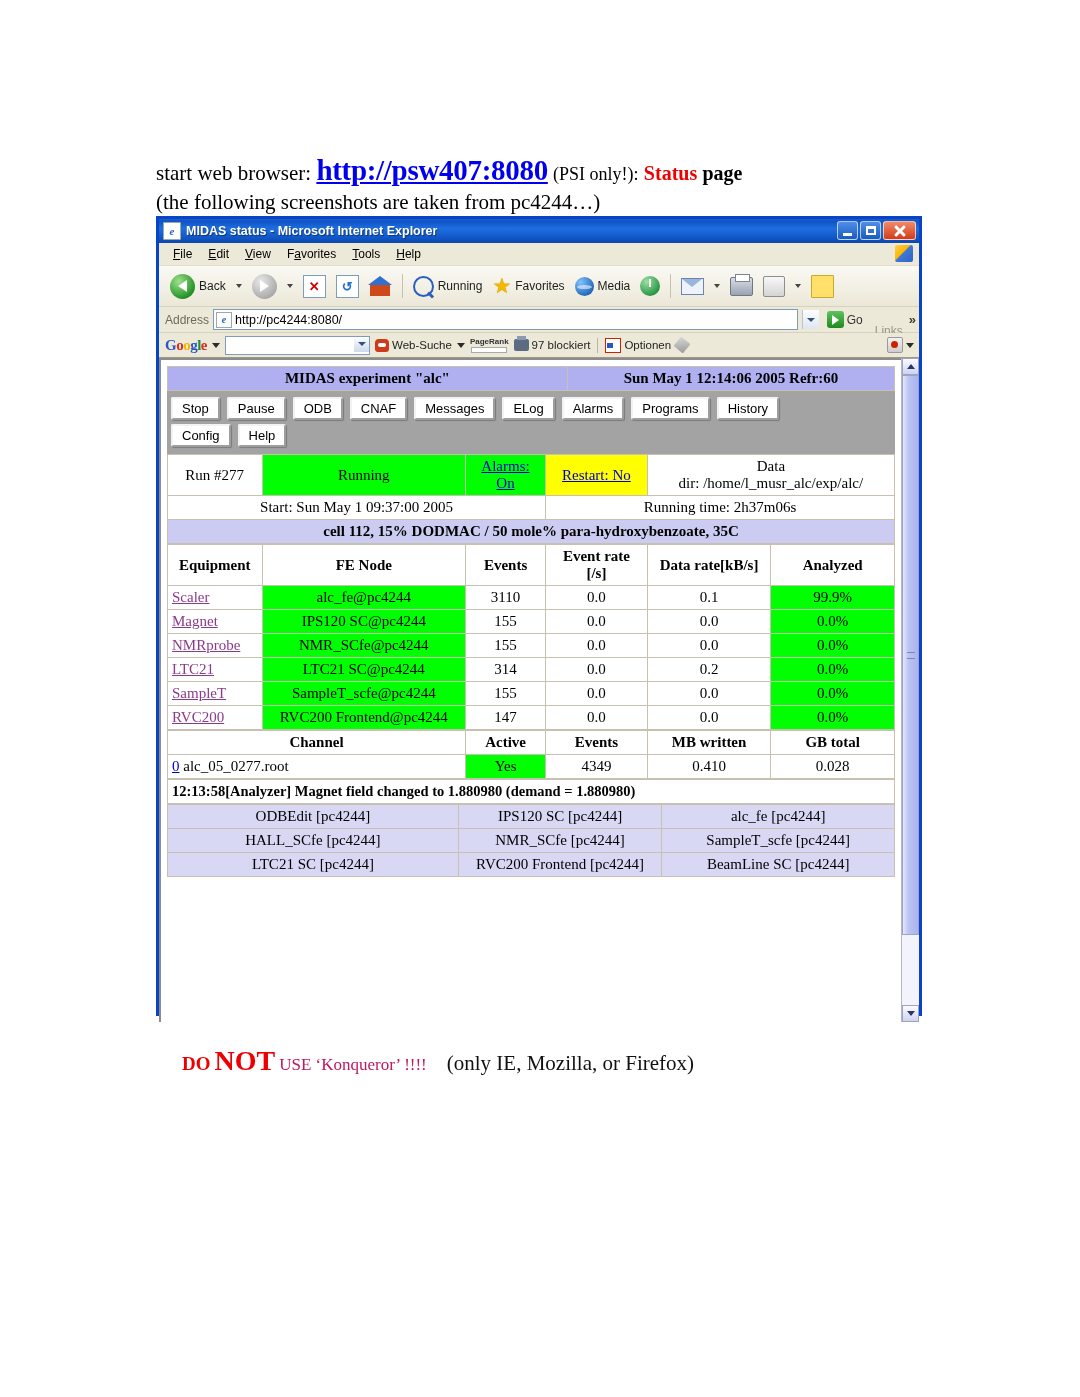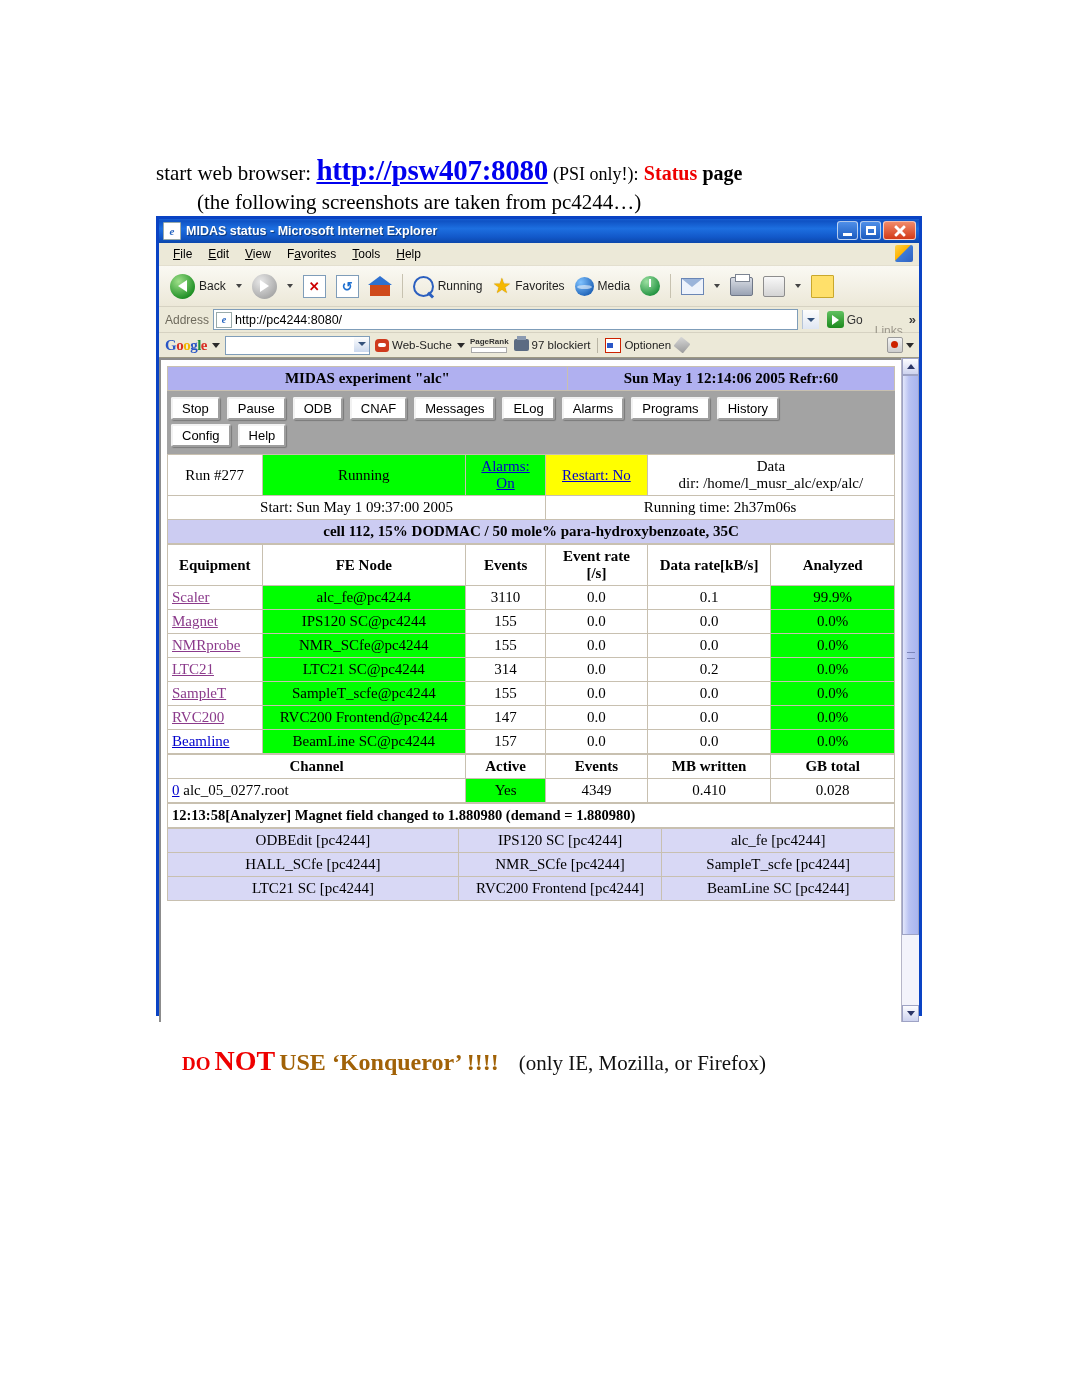--- a/index.html
+++ b/index.html
@@ -15,21 +15,21 @@
   
   .intro { position: absolute; left: 156px; top: 152px; width: 800px; }
   .intro-line1 { font-size: 21px; color: #000; white-space: nowrap; line-height: 1.25; }
   .intro-line1 .url {
     font-weight: bold; color: #0000ee; text-decoration: underline;
     font-size: 29px; letter-spacing: -0.3px;
   }
   .intro-line1 .psi { font-size: 18px; }
   .intro-line1 .status-red { color: #ee0000; font-weight: bold; font-size: 20px; }
   .intro-line1 .page-bold { font-weight: bold; font-size: 20px; }
-  .intro-line2 { font-size: 21px; color: #000; margin-top: 2px; margin-left: 41px; }
+  .intro-line2 { font-size: 21px; color: #000; margin-top: 2px; }
 
   
   .ie-window {
     position: absolute; left: 156px; top: 216px;
     width: 766px; height: 800px;
     border: 3px solid #0a43c4;
     box-sizing: border-box;
     background: #ece9d8;
   }
   .titlebar {
@@ -234,21 +234,21 @@
     font-family:"Liberation Sans",sans-serif; font-size: 13px;
     padding: 2px 9px; margin: 2px 3px 2px 0; white-space:nowrap;
     box-shadow: 1px 1px 1px rgba(0,0,0,.25);
   }
   .cell-pad { padding: 6px 4px; }
 
   
   .warn { position: absolute; left: 182px; top: 1045px; white-space: nowrap; }
   .warn .do { color:#ee0000; font-weight:bold; font-size:19px; }
   .warn .not { color:#ee0000; font-weight:bold; font-size:28px; }
-  .warn .use { color:#a16207; font-weight:bold; font-size:24px; }
+  .warn .use { color:#be185d; font-weight:normal; font-size:17px; }
   .warn .rest { color:#111; font-size:21px;margin-left:16px; }
 </style>
 </head>
 <body>
 
 <div class="page">
 
   <div class="intro">
     <div class="intro-line1">
       <span>start web browser:</span>
@@ -504,28 +504,20 @@
               <td class="grn">0.0%</td>
             </tr>
             <tr>
               <td class="white" style="text-align:left"><a class="ml">RVC200</a></td>
               <td class="grn cell-pad">RVC200 Frontend@pc4244</td>
               <td class="white">147</td>
               <td class="white">0.0</td>
               <td class="white">0.0</td>
               <td class="grn">0.0%</td>
             </tr>
-            <tr>
-              <td class="white" style="text-align:left"><a class="mlb">Beamline</a></td>
-              <td class="grn">BeamLine SC@pc4244</td>
-              <td class="white">157</td>
-              <td class="white">0.0</td>
-              <td class="white">0.0</td>
-              <td class="grn">0.0%</td>
-            </tr>
           </tbody>
             </table>
 
           <table class="midas">
             <tbody>
                 <tr class="hdr-row">
               <th class="white" style="width:41%">Channel</th>
               <th class="white" style="width:11%">Active</th>
               <th class="white" style="width:14%">Events</th>
               <th class="white" style="width:17%">MB written</th>

